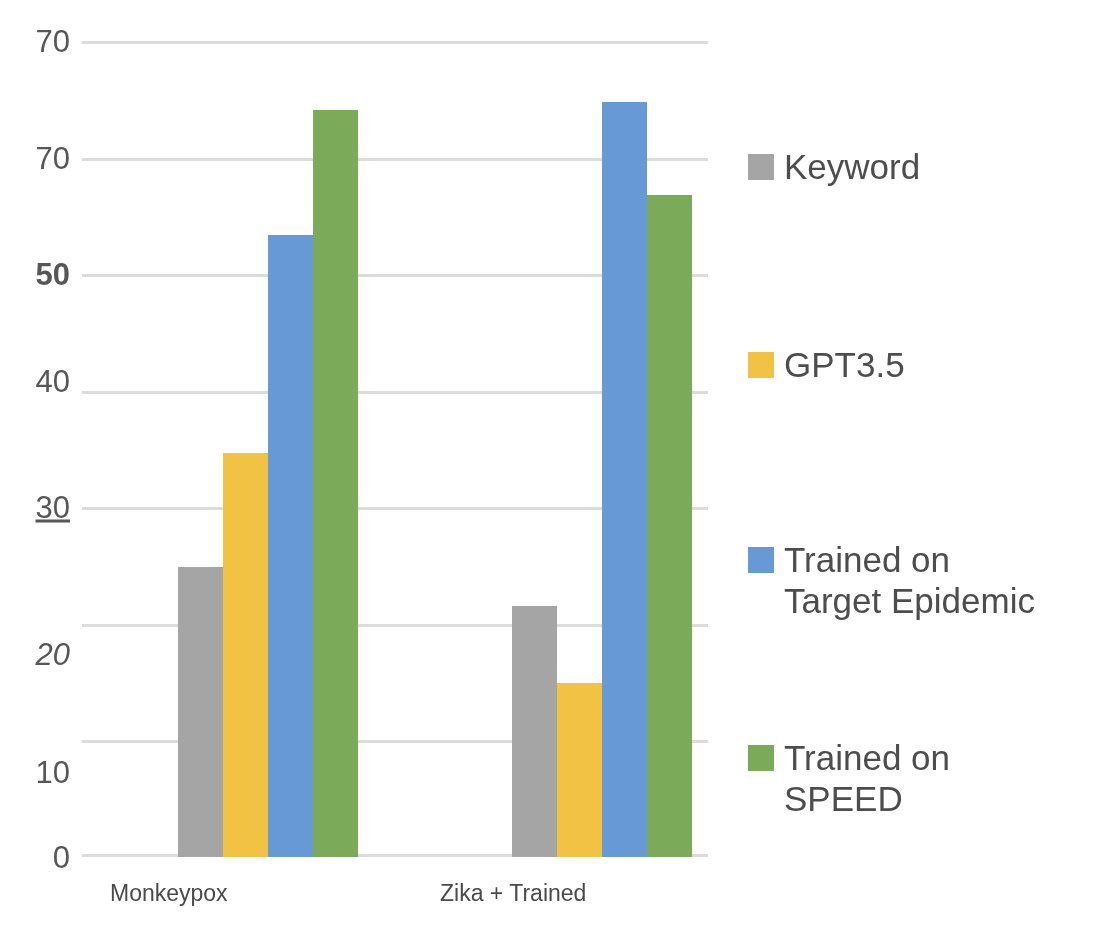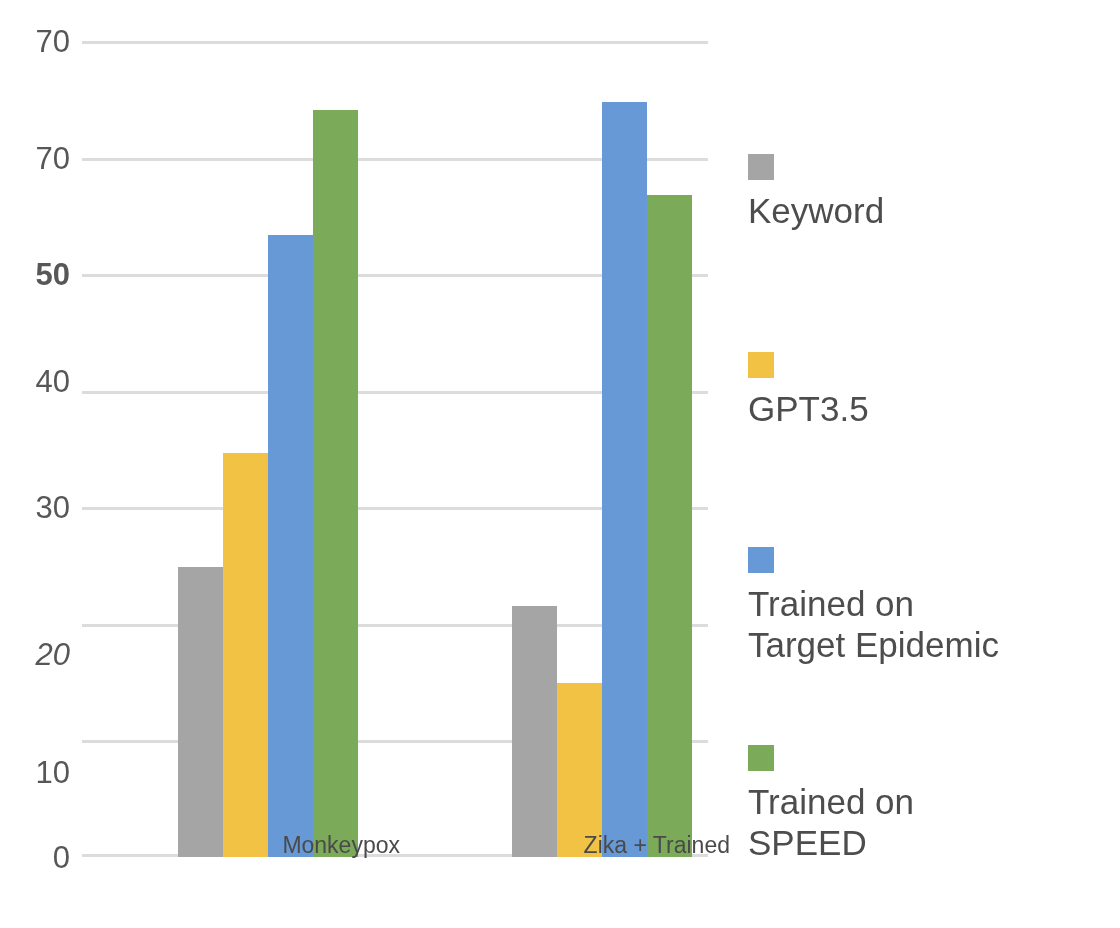--- a/index.html
+++ b/index.html
@@ -66,43 +66,42 @@
   }
   .bar {
     position: absolute;
     bottom: 0;
     width: 45px;
   }
 
   
   .xtick {
     position: absolute;
-    top: 832px;
+    top: 880px;
     font-size: 23px;
     color: #4a4a4a;
-    text-align: right;
+    text-align: left;
     white-space: nowrap;
     line-height: 1.2;
   }
   #xtick-0 { left: 110px; width: 290px; }
   #xtick-1 { left: 440px; width: 290px; }
 
   
   .legend {
     position: absolute;
     left: 748px; top: 0;
     width: 372px; height: 928px;
   }
   .legend-item {
     position: absolute;
     left: 0;
     display: flex;
     align-items: flex-start;
     gap: 10px;
-    flex-direction: column;
   }
   .legend-swatch {
     flex: 0 0 auto;
     width: 26px; height: 26px;
     margin-top: 8px;
   }
   .legend-label {
     font-size: 35px;
     color: #4d4d4d;
     line-height: 1.18;
@@ -117,21 +116,21 @@
 </head>
 <body>
 
 <div id="chart-root">
 
   <div class="yaxis-labels">
     <div class="ytick" style="top:0px;">70</div>
     <div class="ytick" style="top:117px;">70</div>
     <div class="ytick" style="top:233px;font-weight:bold;">50</div>
     <div class="ytick" style="top:340px;">40</div>
-    <div class="ytick" style="top:466px;">30</div>
+    <div class="ytick" style="top:466px;text-decoration:underline;">30</div>
     <div class="ytick" style="top:613px;font-style:italic;">20</div>
     <div class="ytick" style="top:705px;margin-top:26px;">10</div>
     <div class="ytick" style="top:816px;">0</div>
   </div>
 
   <div class="plot-area">
     <div class="gridline" style="top:0px;"></div>
     <div class="gridline" style="top:117px;"></div>
     <div class="gridline" style="top:233px;"></div>
     <div class="gridline" style="top:350px;"></div>

